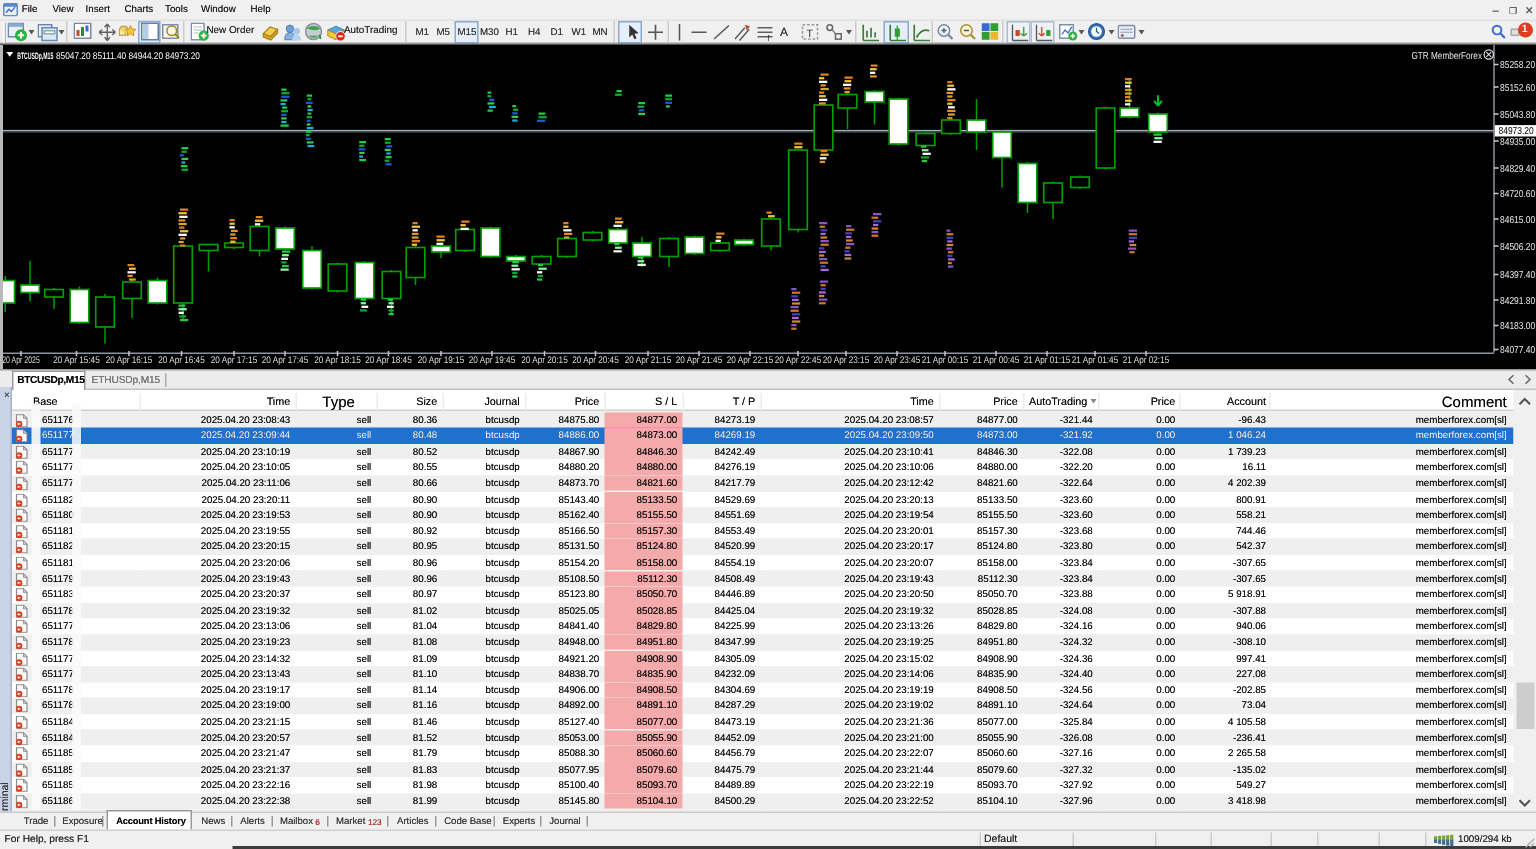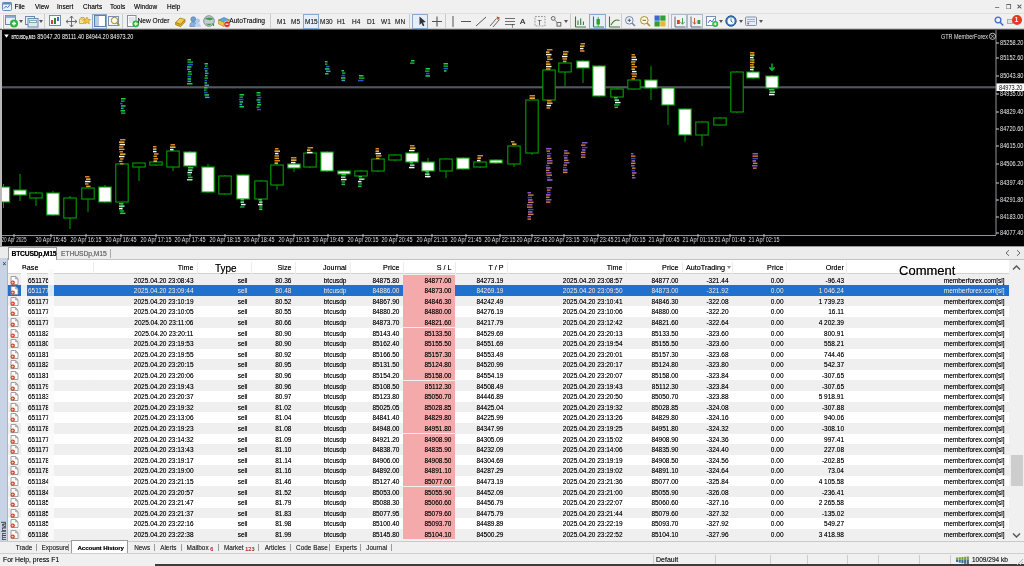--- a/index.html
+++ b/index.html
@@ -685,22 +685,22 @@
 <div style="position:absolute;left:204px;top:263px;width:43.5px;height:10px;font-size:10px;color:#000;text-align:center;white-space:nowrap">Type</div>
 <div style="position:absolute;left:256px;top:263px;width:35.5px;height:10px;font-size:7.2px;color:#000;text-align:right;white-space:nowrap">Size</div>
 <div style="position:absolute;left:300px;top:263px;width:46.5px;height:10px;font-size:7.2px;color:#000;text-align:right;white-space:nowrap">Journal</div>
 <div style="position:absolute;left:354px;top:263px;width:45.5px;height:10px;font-size:7.2px;color:#000;text-align:right;white-space:nowrap">Price</div>
 <div style="position:absolute;left:407px;top:263px;width:44.5px;height:10px;font-size:7.2px;color:#000;text-align:right;white-space:nowrap">S / L</div>
 <div style="position:absolute;left:459px;top:263px;width:44.5px;height:10px;font-size:7.2px;color:#000;text-align:right;white-space:nowrap">T / P</div>
 <div style="position:absolute;left:512px;top:263px;width:110.5px;height:10px;font-size:7.2px;color:#000;text-align:right;white-space:nowrap">Time</div>
 <div style="position:absolute;left:630px;top:263px;width:48.5px;height:10px;font-size:7.2px;color:#000;text-align:right;white-space:nowrap">Price</div>
 <div style="position:absolute;left:686px;top:263px;width:36px;height:10px;font-size:7.2px;color:#000;text-align:right;white-space:nowrap">AutoTrading</div>
 <div style="position:absolute;left:736px;top:263px;width:47.5px;height:10px;font-size:7.2px;color:#000;text-align:right;white-space:nowrap">Price</div>
-<div style="position:absolute;left:790px;top:263px;width:54px;height:10px;font-size:7.2px;color:#000;text-align:right;white-space:nowrap">Order</div>
-<div style="position:absolute;left:850px;top:263px;width:154.5px;height:10px;font-size:13px;color:#000;text-align:center;white-space:nowrap">Comment</div>
+<div style="position:absolute;left:790px;top:263px;width:54px;height:10px;font-size:7.2px;color:#000;text-align:right;white-space:nowrap">Account</div>
+<div style="position:absolute;left:850px;top:263px;width:154.5px;height:10px;font-size:10px;color:#000;text-align:right;white-space:nowrap">Comment</div>
 <div style="position:absolute;left:727px;top:265.5px;width:0;height:0;border-left:2.6px solid transparent;border-right:2.6px solid transparent;border-top:3.4px solid #888"></div>
 <div style="position:absolute;left:92.5px;top:262px;width:1px;height:278.0px;background:#ececec"></div>
 <div style="position:absolute;left:196.5px;top:262px;width:1px;height:278.0px;background:#ececec"></div>
 <div style="position:absolute;left:250.5px;top:262px;width:1px;height:278.0px;background:#ececec"></div>
 <div style="position:absolute;left:294.5px;top:262px;width:1px;height:278.0px;background:#ececec"></div>
 <div style="position:absolute;left:349.5px;top:262px;width:1px;height:278.0px;background:#ececec"></div>
 <div style="position:absolute;left:402.5px;top:262px;width:1px;height:278.0px;background:#ececec"></div>
 <div style="position:absolute;left:454.5px;top:262px;width:1px;height:278.0px;background:#ececec"></div>
 <div style="position:absolute;left:506.5px;top:262px;width:1px;height:278.0px;background:#ececec"></div>
 <div style="position:absolute;left:625.5px;top:262px;width:1px;height:278.0px;background:#ececec"></div>

